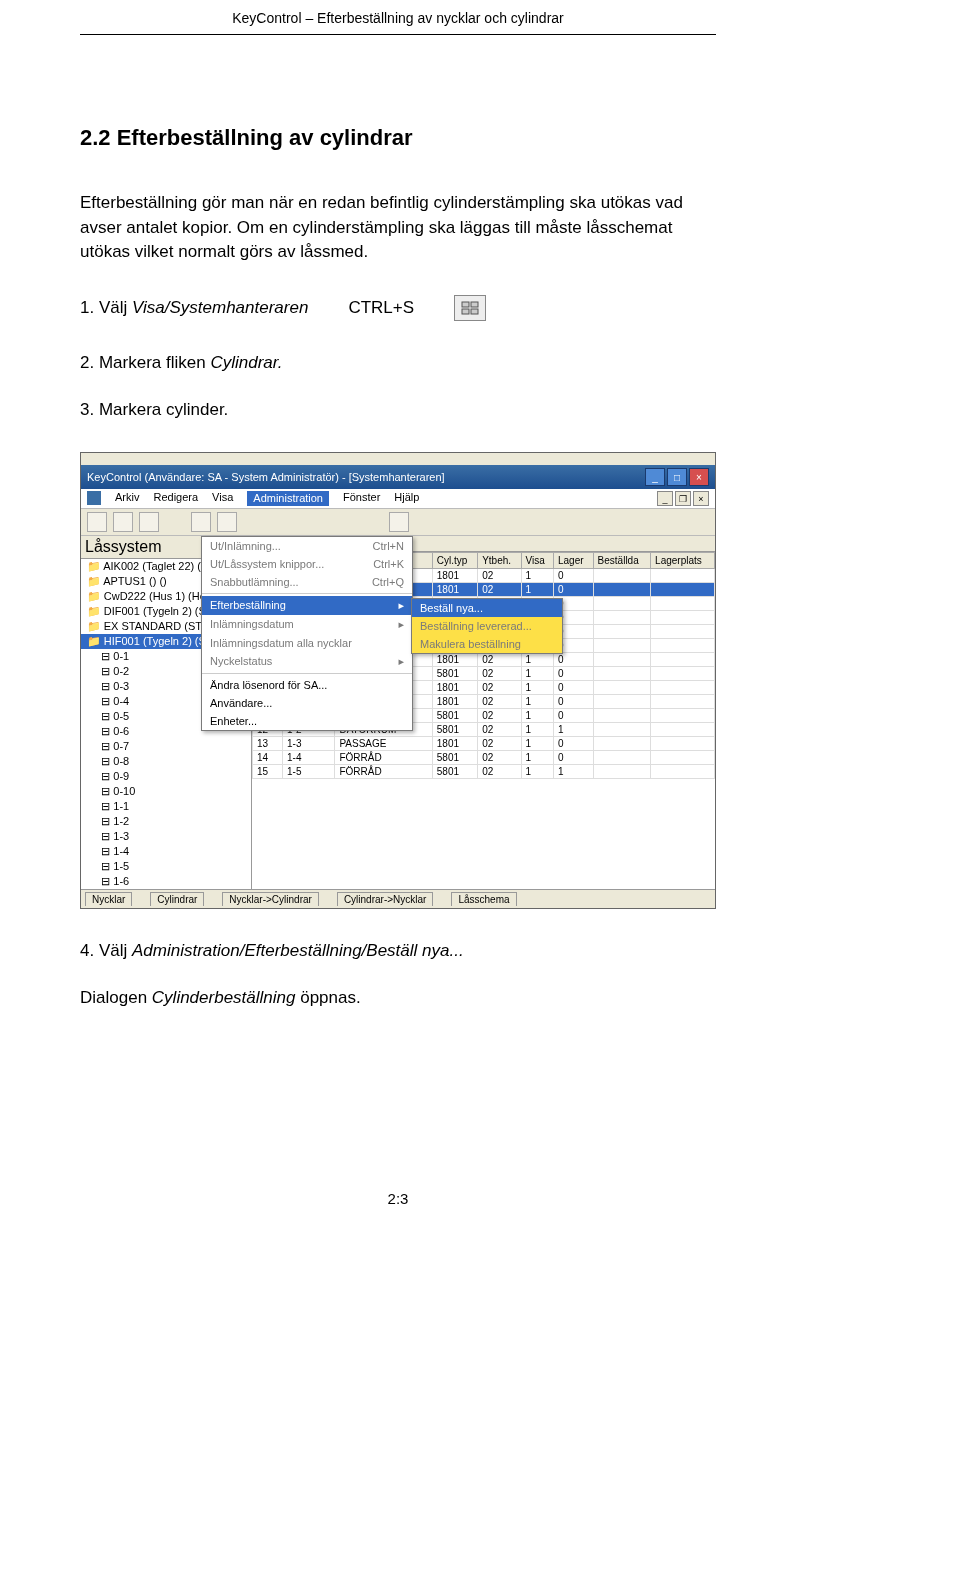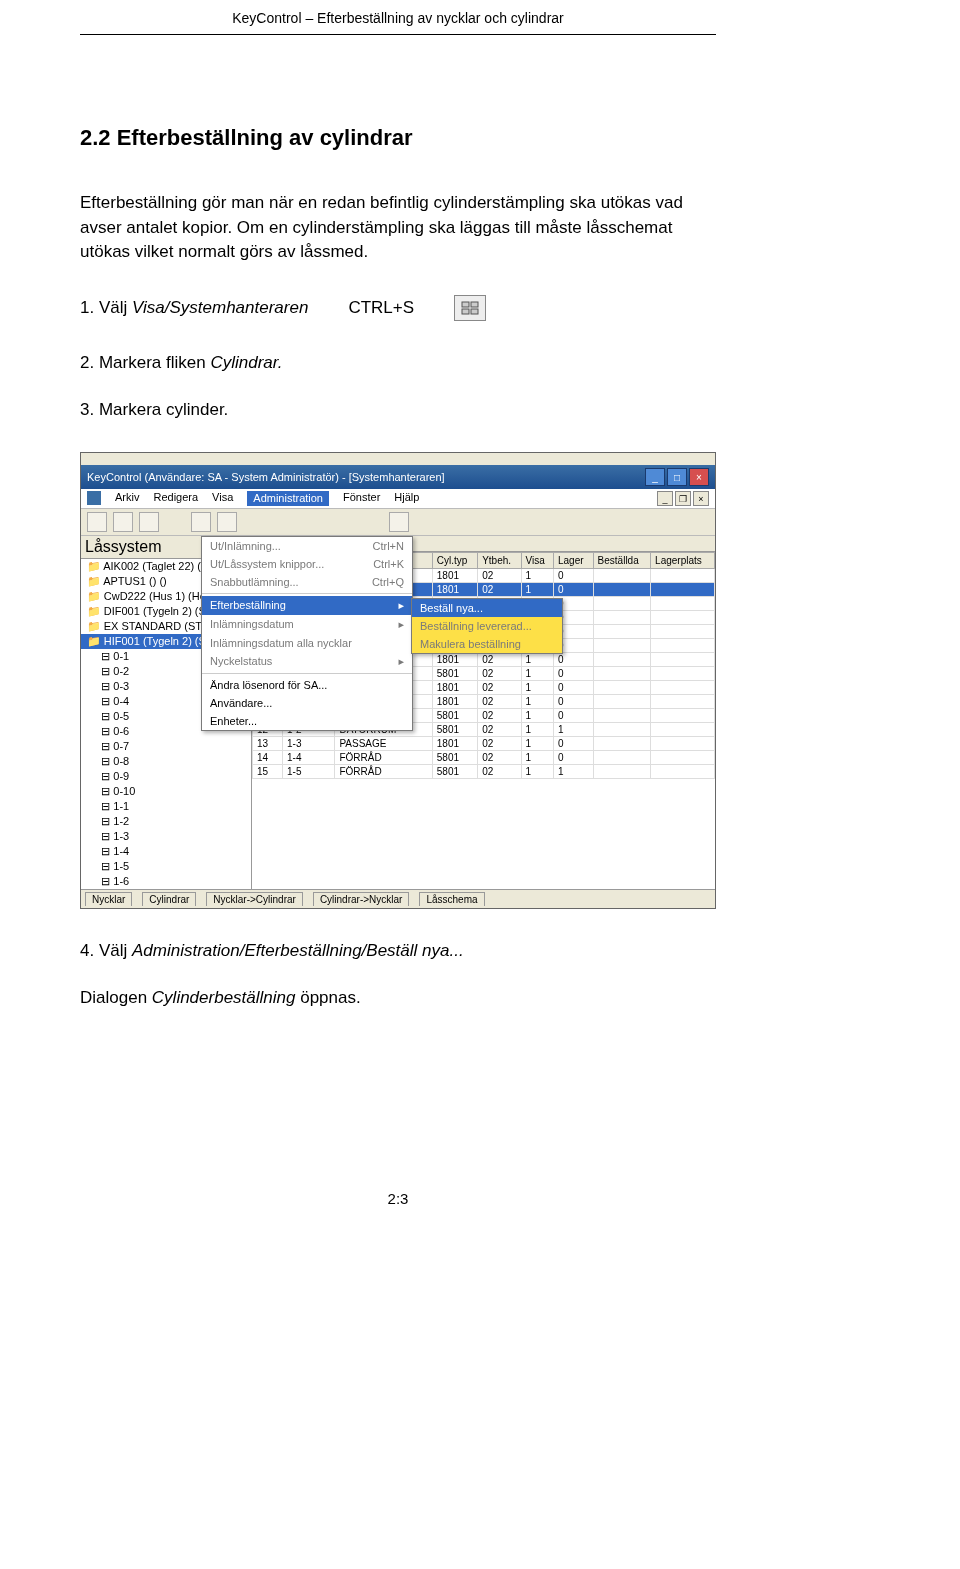--- a/index.html
+++ b/index.html
@@ -199,21 +199,21 @@
   .ss-bottom-tabs {
     background: #ece9d8;
     border-top: 1px solid #999;
     padding: 2px 4px;
     font-size: 10px;
   }
   .ss-bottom-tabs span {
     border: 1px solid #999;
     border-bottom: none;
     padding: 1px 6px;
-    margin-right: 10px;
+    margin-right: 18px;
     background: #ece9d8;
     display: inline-block;
   }
   .ss-subwinbtns {
     display:flex;
     gap:2px;
     margin-left:auto;
   }
   .ss-subwinbtn {
     width:14px;

